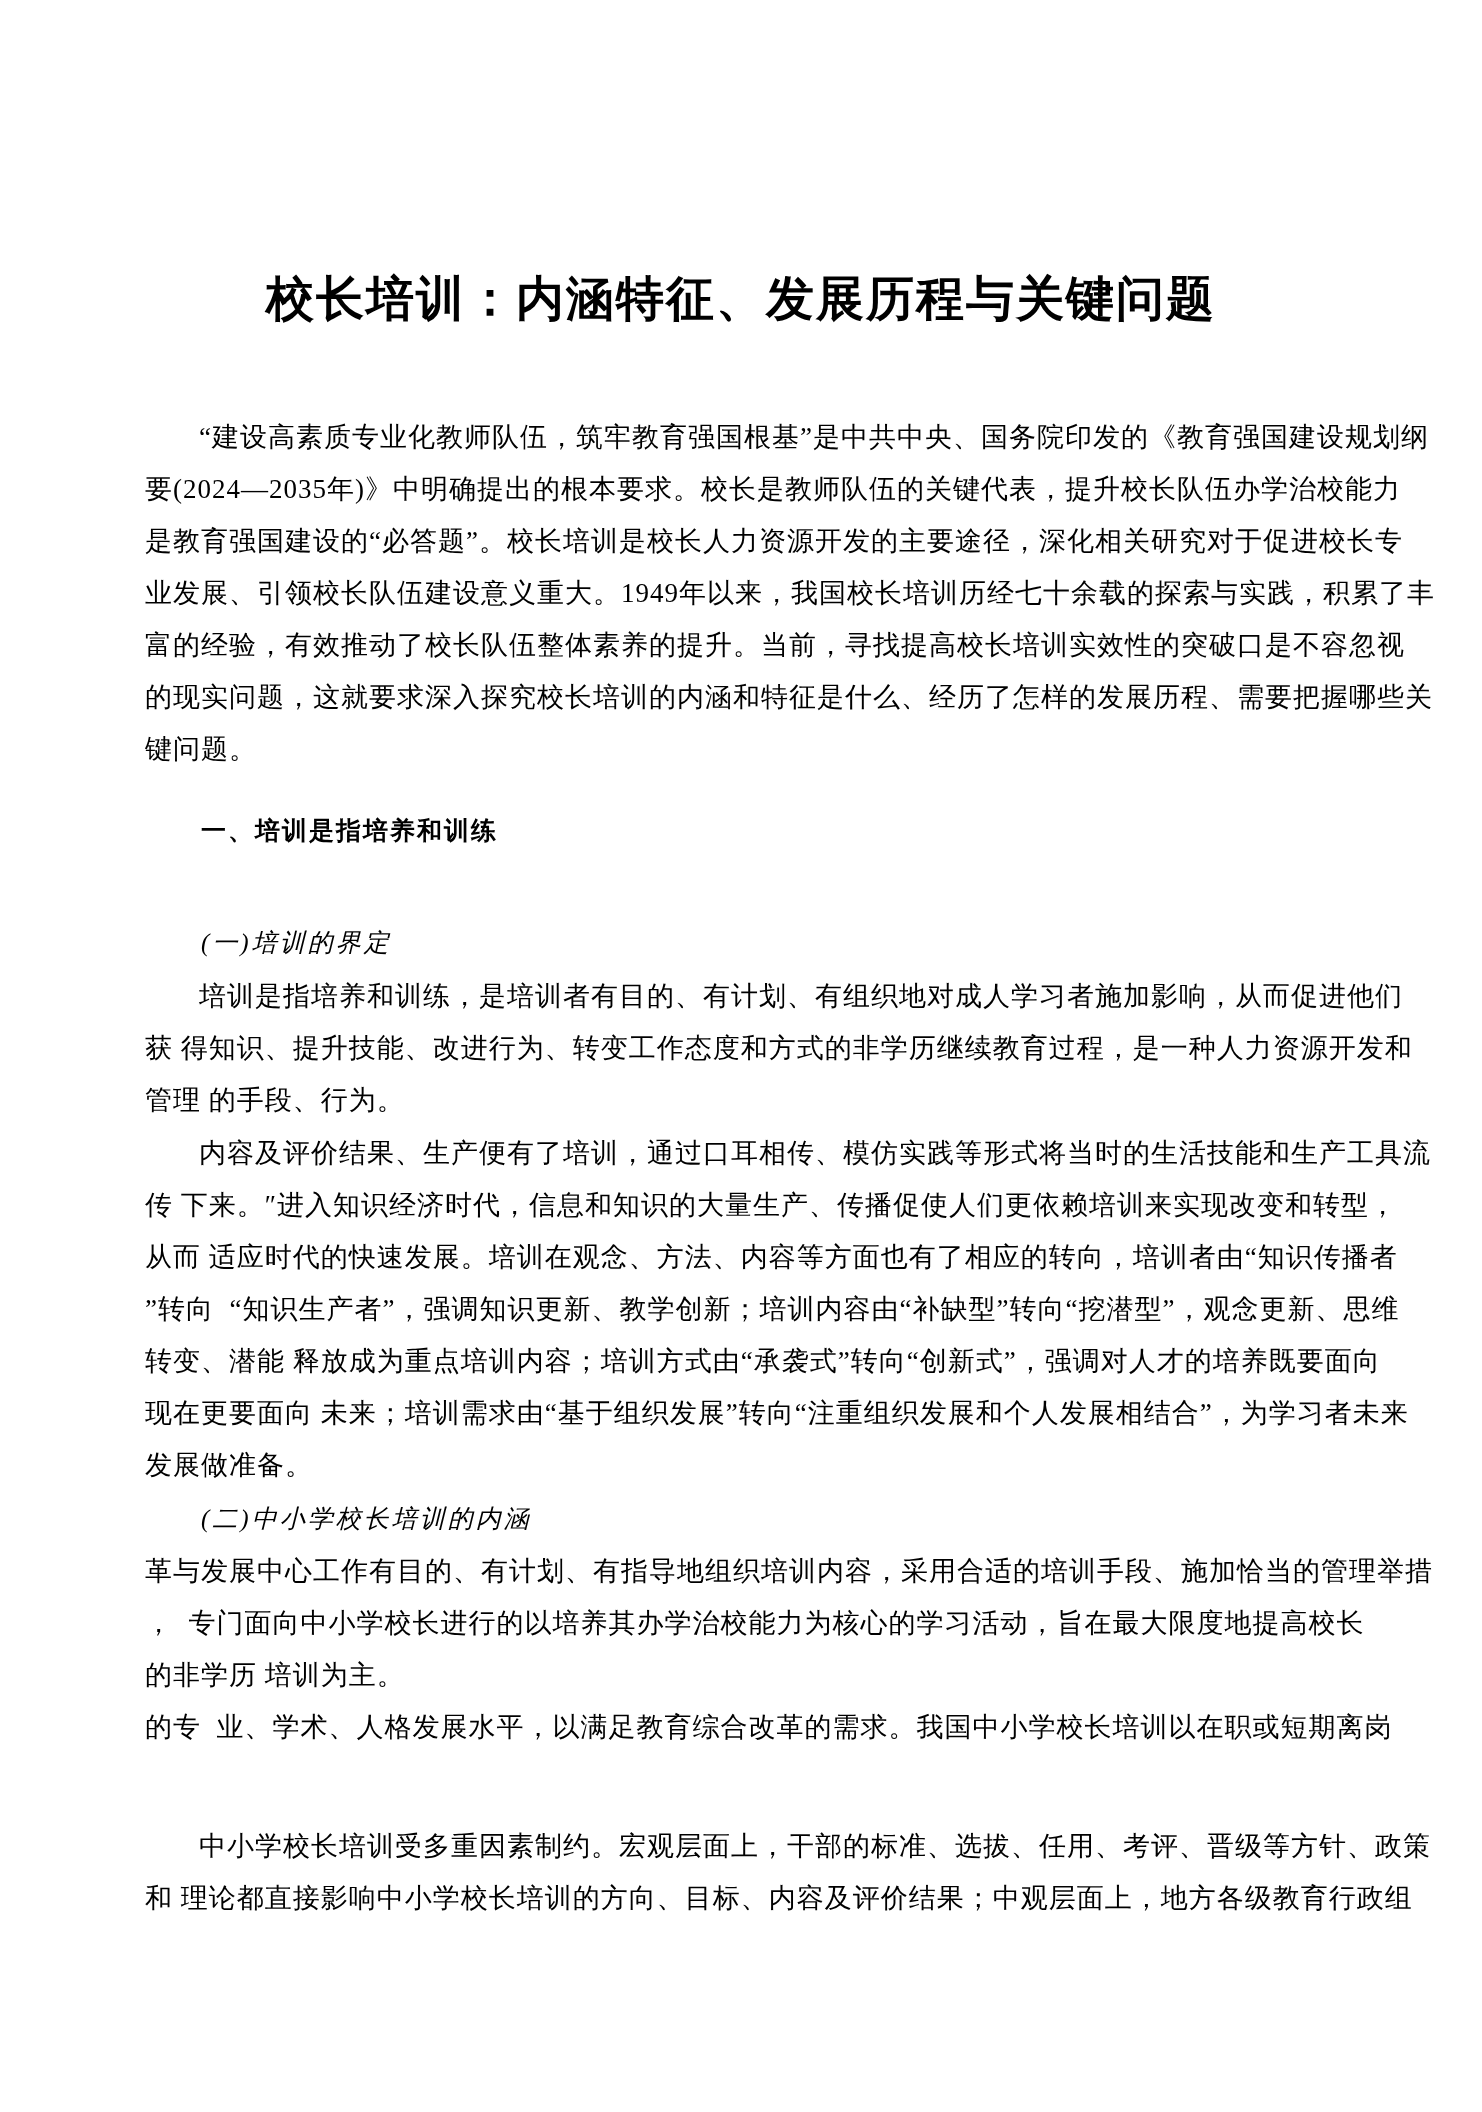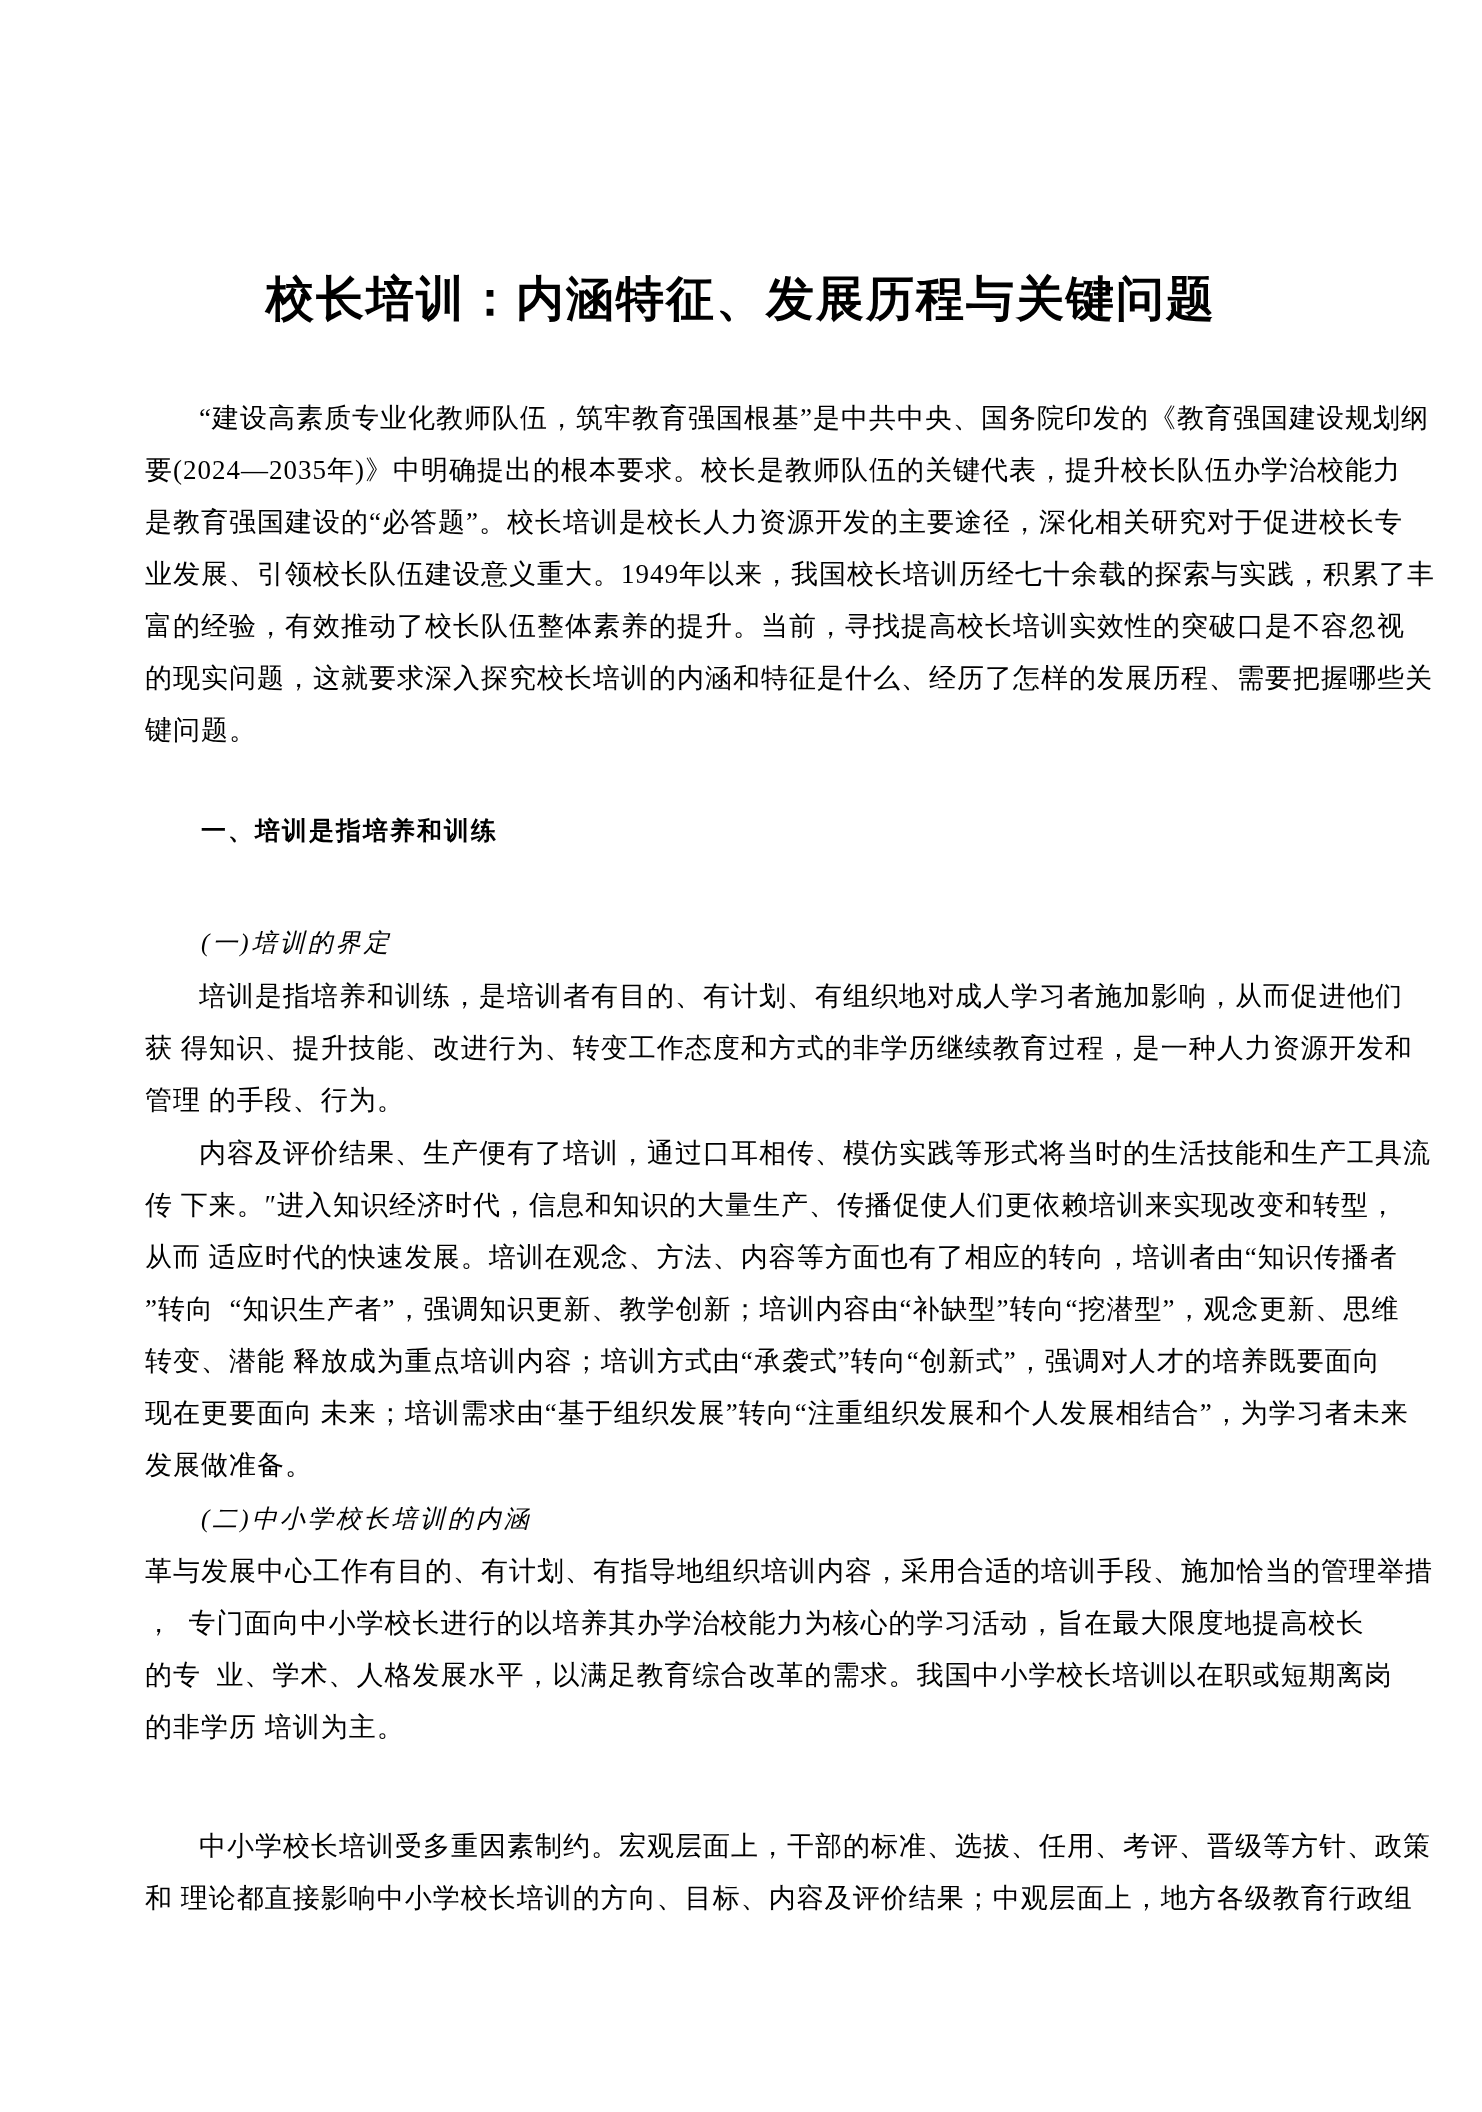--- a/index.html
+++ b/index.html
@@ -60,21 +60,21 @@
     white-space: pre;
   }
 </style>
 </head>
 <body>
 
 <div class="page">
 
   <div class="doc-title">校长培训：内涵特征、发展历程与关键问题</div>
 
-  <div class="block" style="top:392px">
+  <div class="block" style="top:411px">
     <div class="line first">“建设高素质专业化教师队伍，筑牢教育强国根基”是中共中央、国务院印发的《教育强国建设规划纲</div>
     <div class="line">要(2024—2035年)》中明确提出的根本要求。校长是教师队伍的关键代表，提升校长队伍办学治校能力</div>
     <div class="line">是教育强国建设的“必答题”。校长培训是校长人力资源开发的主要途径，深化相关研究对于促进校长专</div>
     <div class="line">业发展、引领校长队伍建设意义重大。1949年以来，我国校长培训历经七十余载的探索与实践，积累了丰</div>
     <div class="line">富的经验，有效推动了校长队伍整体素养的提升。当前，寻找提高校长培训实效性的突破口是不容忽视</div>
     <div class="line">的现实问题，这就要求深入探究校长培训的内涵和特征是什么、经历了怎样的发展历程、需要把握哪些关</div>
     <div class="line">键问题。</div>
   </div>
 
   <div class="block h1" style="top:812px">一、培训是指培养和训练</div>
@@ -95,22 +95,22 @@
     <div class="line">转变、潜能 释放成为重点培训内容；培训方式由“承袭式”转向“创新式”，强调对人才的培养既要面向</div>
     <div class="line">现在更要面向 未来；培训需求由“基于组织发展”转向“注重组织发展和个人发展相结合”，为学习者未来</div>
     <div class="line">发展做准备。</div>
   </div>
 
   <div class="block sub" style="top:1493px">(二)中小学校长培训的内涵</div>
 
   <div class="block" style="top:1545px">
     <div class="line">革与发展中心工作有目的、有计划、有指导地组织培训内容，采用合适的培训手段、施加恰当的管理举措</div>
     <div class="line">，  专门面向中小学校长进行的以培养其办学治校能力为核心的学习活动，旨在最大限度地提高校长</div>
+    <div class="line">的非学历 培训为主。</div>
     <div class="line">的专  业、学术、人格发展水平，以满足教育综合改革的需求。我国中小学校长培训以在职或短期离岗</div>
-    <div class="line">的非学历 培训为主。</div>
   </div>
 
   <div class="block" style="top:1820px">
     <div class="line first">中小学校长培训受多重因素制约。宏观层面上，干部的标准、选拔、任用、考评、晋级等方针、政策</div>
     <div class="line">和 理论都直接影响中小学校长培训的方向、目标、内容及评价结果；中观层面上，地方各级教育行政组</div>
   </div>
 
 </div>
 
 </body></html>

